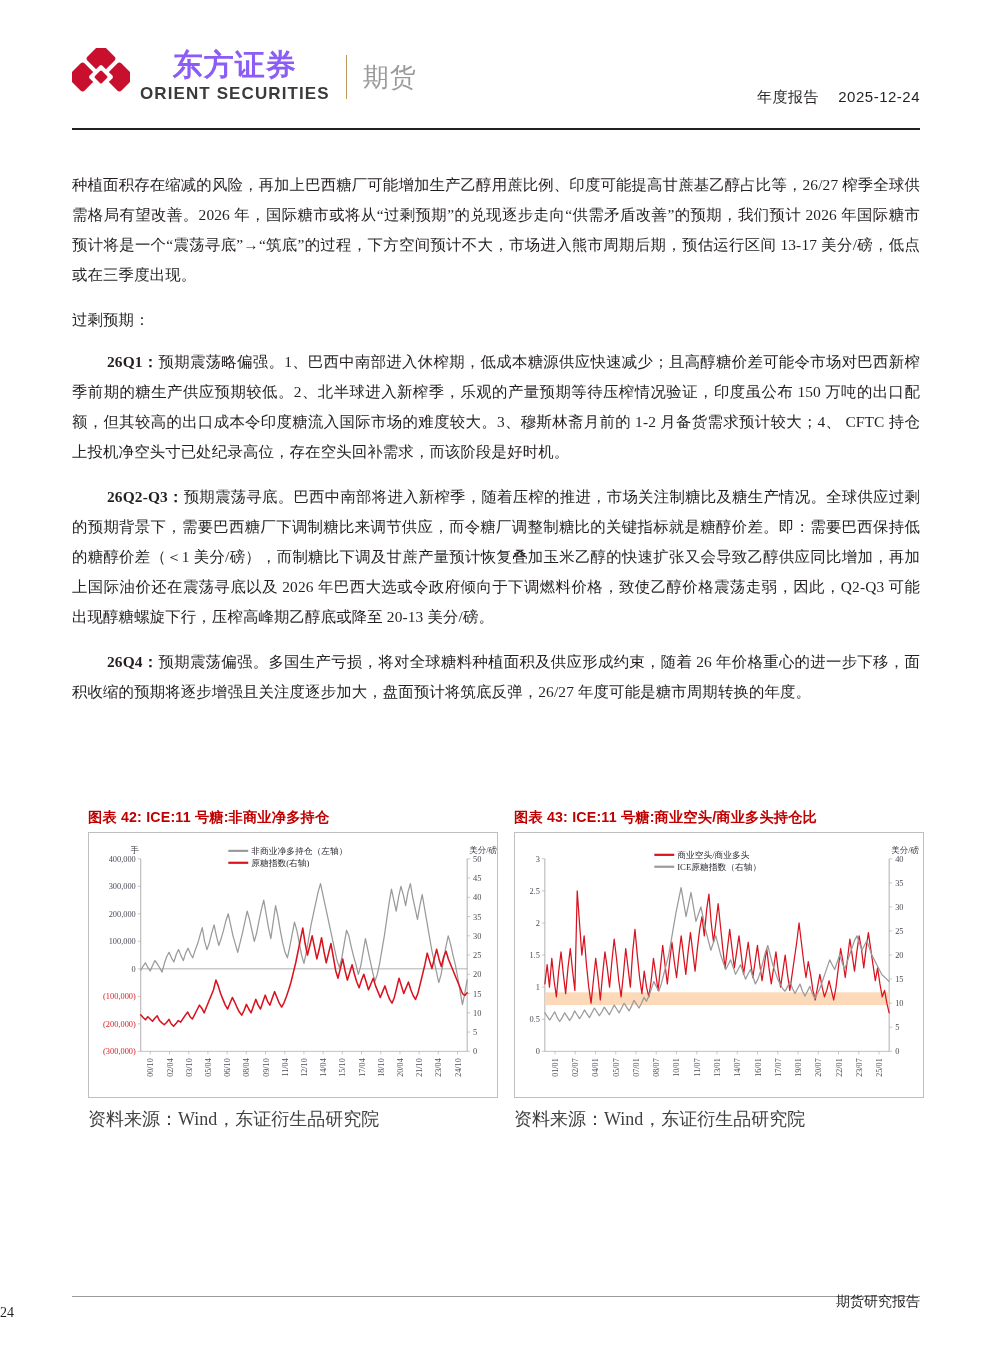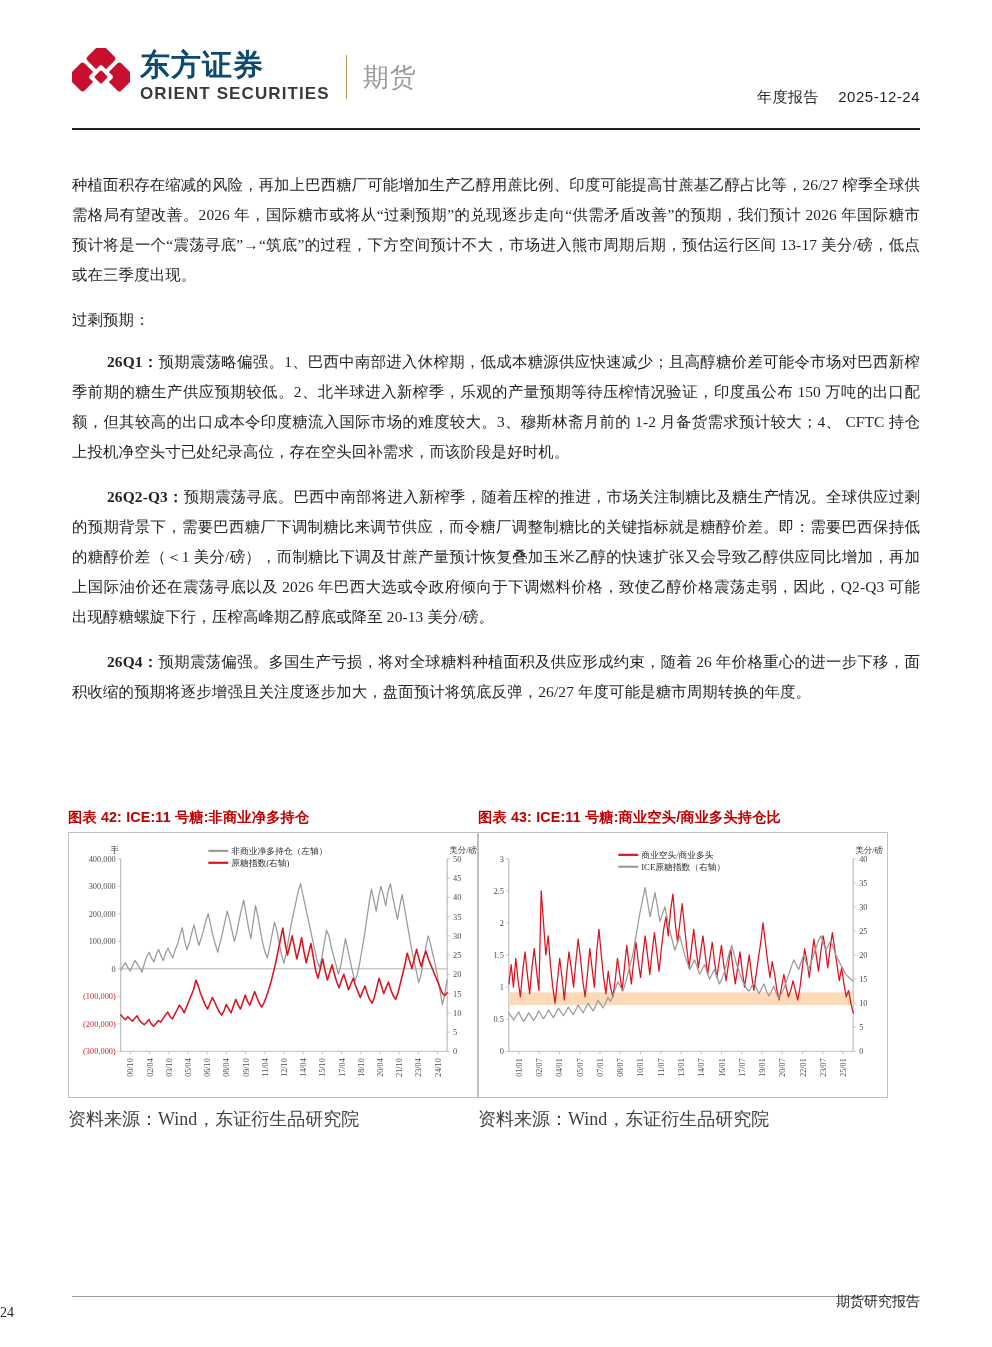--- a/index.html
+++ b/index.html
@@ -16,22 +16,22 @@
   
   .header{
     position:absolute;left:0;top:0;width:992px;height:140px;
   }
   .logo-wrap{
     position:absolute;left:72px;top:48px;display:flex;align-items:center;gap:0;
   }
   .logo-mark{width:58px;height:58px;position:relative;flex:0 0 auto;}
   .logo-cn{
     font-family:"Liberation Sans","DejaVu Sans",sans-serif;
-    font-size:30px;font-weight:bold;color:#0c4a6e;letter-spacing:1px;
-    line-height:1;margin-left:10px;
+    font-size:30px;font-weight:bold;color:#8b5cf6;letter-spacing:1px;
+    line-height:1;margin-left:10px;text-align:center;
   }
   .logo-en{
     font-family:"Liberation Sans","DejaVu Sans",sans-serif;
     font-size:17px;font-weight:bold;color:#3a3a3a;letter-spacing:1.1px;
     margin-left:10px;margin-top:4px;
   }
   .logo-text-block{display:flex;flex-direction:column;justify-content:center;}
   .logo-divider{
     width:1px;height:44px;background:#b99a5b;margin:0 16px;
   }
@@ -57,22 +57,22 @@
     text-align:justify;
     text-justify:inter-ideograph;
     letter-spacing:0.15px;
     font-family:"Liberation Serif","DejaVu Serif",serif;
   }
   p.para.tight{margin-bottom:12px;}
   .bold-lead{font-weight:bold;margin-left:35px;}
 
   
   .figrow{
-    position:absolute;left:68px;top:808px;width:836px;
-    display:flex;justify-content:flex-start;
+    position:absolute;left:88px;top:808px;width:836px;
+    display:flex;justify-content:space-between;
   }
   .figure{width:410px;}
   .fig-title{
     color:#c00000;font-weight:bold;font-size:14.2px;
     font-family:"Liberation Sans","DejaVu Sans",sans-serif;
     margin-bottom:5px;letter-spacing:0.2px;
   }
   .fig-box{
     border:1px solid #bfbfbf;
     height:266px;width:100%;

